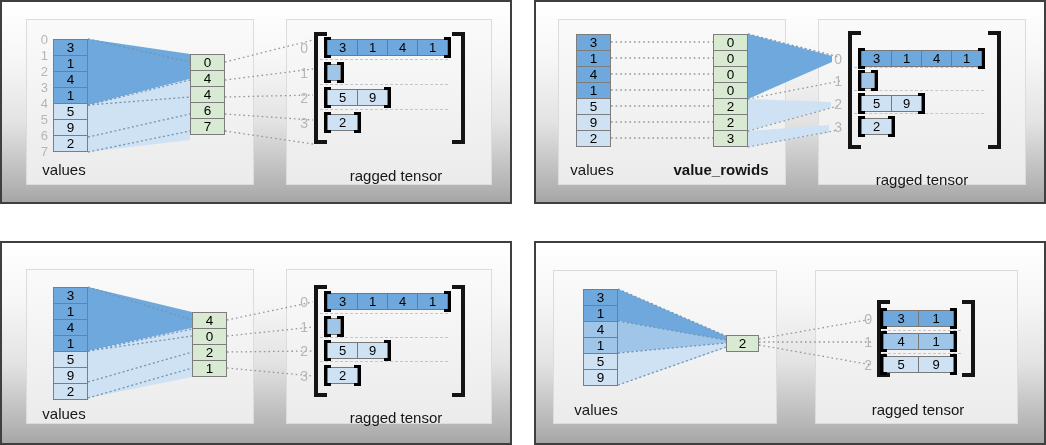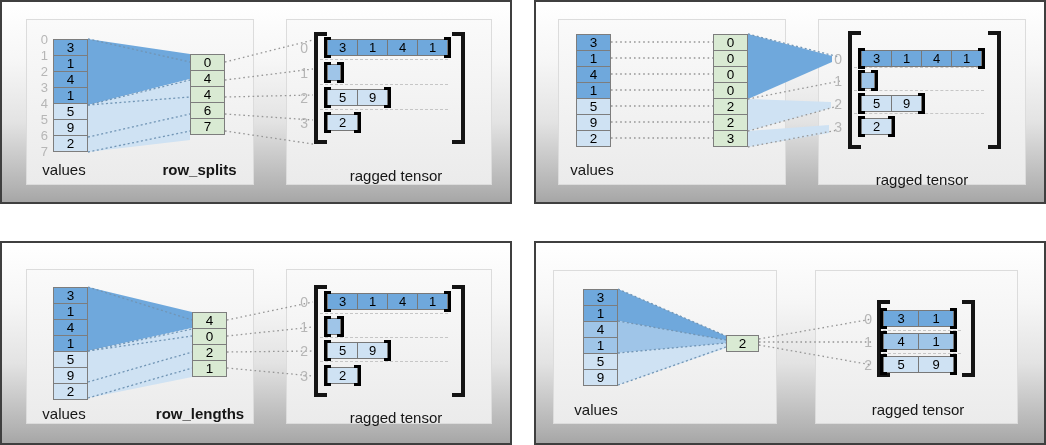--- a/index.html
+++ b/index.html
@@ -87,21 +87,20 @@
         <div class="cell vcell light">2</div>
       </div>
     <div class="colv" style="left:188px;top:52px">
         <div class="cell vcell green">0</div>
         <div class="cell vcell green">4</div>
         <div class="cell vcell green">4</div>
         <div class="cell vcell green">6</div>
         <div class="cell vcell green">7</div>
       </div>
     <div class="lbl" style="left:22px;top:159px;width:80px">values</div>
-    <div class="lbl key" style="left:140px;top:159px;width:115px">row_splits</div>
     <div class="lbl" style="left:294px;top:165px;width:200px">ragged tensor</div>
     <div class="bb l" style="left:312px;top:30px;height:112px"></div>
     <div class="bb r" style="left:450px;top:30px;height:112px"></div>
     <div class="dsep" style="left:318px;top:57px;width:128px"></div>
     <div class="dsep" style="left:318px;top:82px;width:128px"></div>
     <div class="dsep" style="left:318px;top:107px;width:128px"></div>
     <div class="trow" style="left:290px;top:35px">
       <span class="ridx">0</span>
       <span class="sbr l"></span>
       <span class="cellsrow">
@@ -176,20 +175,21 @@
     <div class="colv" style="left:177px;top:32px">
         <div class="cell vcell green">0</div>
         <div class="cell vcell green">0</div>
         <div class="cell vcell green">0</div>
         <div class="cell vcell green">0</div>
         <div class="cell vcell green">2</div>
         <div class="cell vcell green">2</div>
         <div class="cell vcell green">3</div>
       </div>
     <div class="lbl" style="left:16px;top:159px;width:80px">values</div>
+    <div class="lbl key" style="left:120px;top:159px;width:130px">value_rowids</div>
     <div class="lbl" style="left:292px;top:169px;width:188px">ragged tensor</div>
     <div class="bb l" style="left:312px;top:29px;height:118px"></div>
     <div class="bb r" style="left:452px;top:29px;height:118px"></div>
     <div class="dsep" style="left:318px;top:65px;width:130px"></div>
     <div class="dsep" style="left:318px;top:88px;width:130px"></div>
     <div class="dsep" style="left:318px;top:111px;width:130px"></div>
     <div class="trow" style="left:290px;top:46px">
       <span class="ridx">0</span>
       <span class="sbr l"></span>
       <span class="cellsrow">
@@ -256,21 +256,20 @@
         <div class="cell vcell light">9</div>
         <div class="cell vcell light">2</div>
       </div>
     <div class="colv" style="left:190px;top:69px">
         <div class="cell vcell green">4</div>
         <div class="cell vcell green">0</div>
         <div class="cell vcell green">2</div>
         <div class="cell vcell green">1</div>
       </div>
     <div class="lbl" style="left:22px;top:162px;width:80px">values</div>
-    <div class="lbl key" style="left:138px;top:162px;width:120px">row_lengths</div>
     <div class="lbl" style="left:294px;top:166px;width:200px">ragged tensor</div>
     <div class="bb l" style="left:312px;top:42px;height:112px"></div>
     <div class="bb r" style="left:450px;top:42px;height:112px"></div>
     <div class="dsep" style="left:318px;top:70px;width:128px"></div>
     <div class="dsep" style="left:318px;top:94px;width:128px"></div>
     <div class="dsep" style="left:318px;top:118px;width:128px"></div>
     <div class="trow" style="left:290px;top:48px">
       <span class="ridx">0</span>
       <span class="sbr l"></span>
       <span class="cellsrow">

